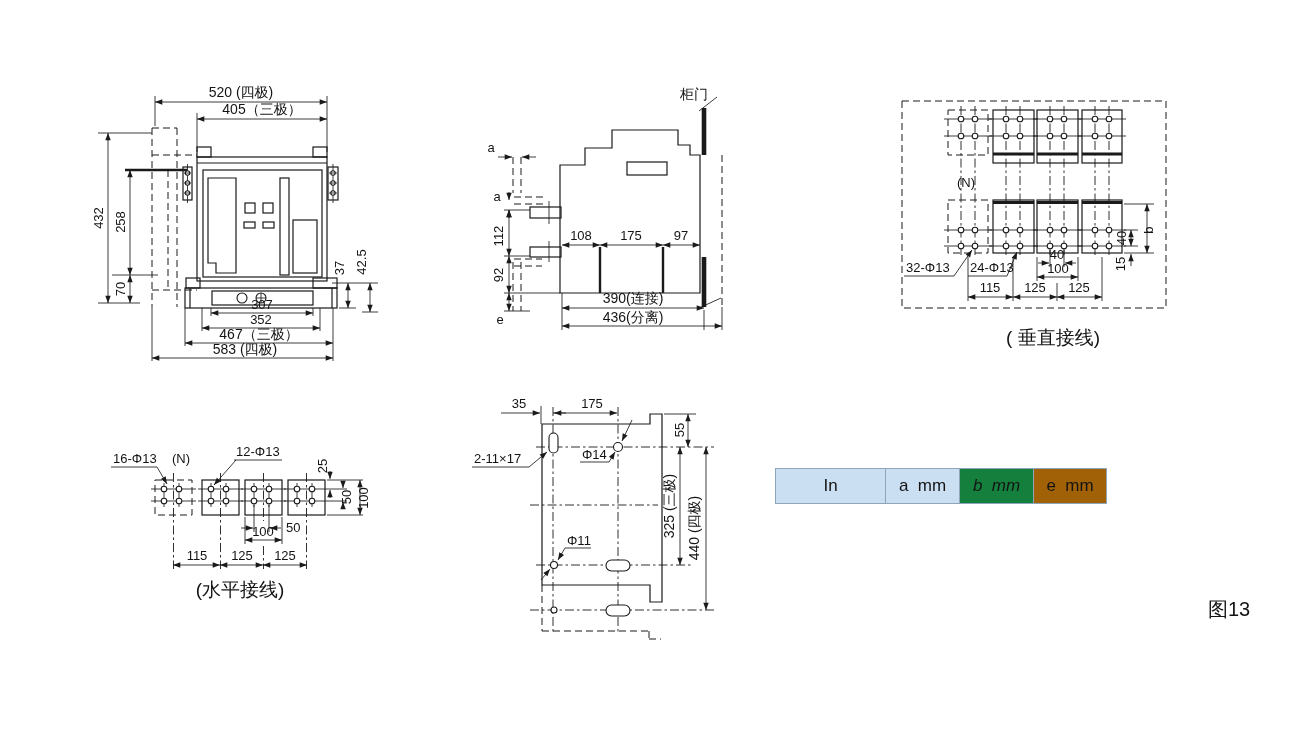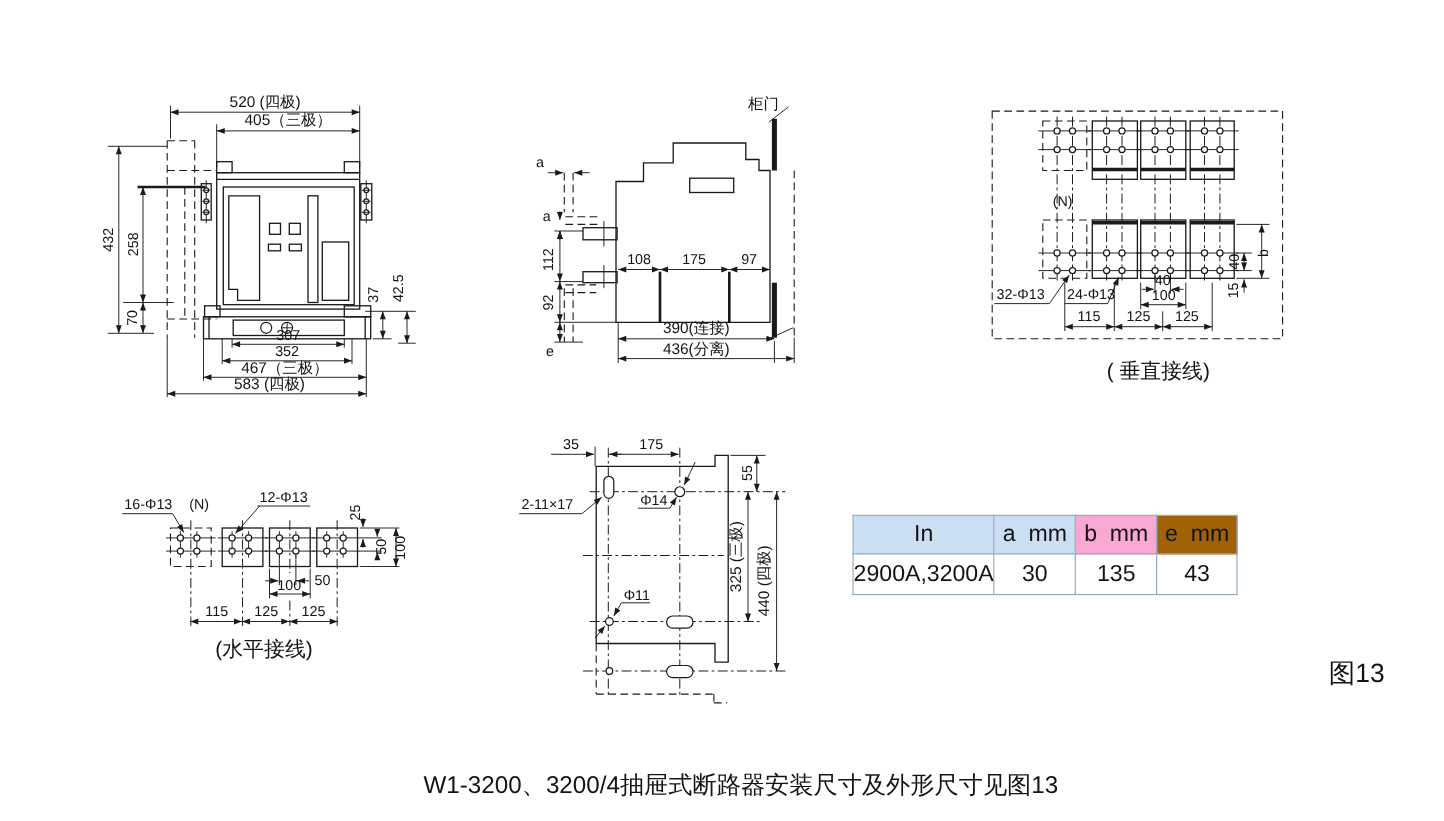--- a/index.html
+++ b/index.html
@@ -11,25 +11,25 @@
   .cap{font-size:19px;}
   .s{fill:none;stroke:#1a1a1a;stroke-width:1.2;}
   .w2{stroke-width:2.4;}
   .w3{stroke-width:3.2;}
   .w5{stroke-width:4.6;}
   .d{fill:none;stroke:#1a1a1a;stroke-width:1;stroke-dasharray:7 4;}
   .dc{fill:none;stroke:#1a1a1a;stroke-width:.9;stroke-dasharray:9 3 2.5 3;}
   .m{fill:none;stroke:#1a1a1a;stroke-width:.85;}
   .hole{fill:#fff;stroke:#1a1a1a;stroke-width:1.1;}
   .tbl{position:absolute;left:775px;top:468px;border-collapse:collapse;table-layout:fixed;}
-  .tbl th,.tbl td{border:1px solid #8ea6bb;text-align:center;font-size:21px;font-weight:normal;
+  .tbl th,.tbl td{border:1px solid #8ea6bb;text-align:center;font-size:17px;font-weight:normal;
                   white-space:pre;padding:0;color:#141414;}
   .tbl th{height:34px;}
   .tbl td{height:36px;}
-  .fig-label{position:absolute;left:1208px;top:596px;font-size:24px;}
+  .fig-label{position:absolute;left:1208px;top:596px;font-size:20px;}
   .page-caption{position:absolute;left:385px;top:699px;font-size:22px;white-space:nowrap;}
 </style>
 </head>
 <body>
 
 <div id="canvas">
 
 <svg width="1313" height="746" viewBox="0 0 1313 746">
   <defs>
     <marker id="arw" viewBox="0 0 10 8" markerWidth="9" markerHeight="8" refX="8.6" refY="4" orient="auto-start-reverse" markerUnits="userSpaceOnUse">
@@ -459,29 +459,22 @@
     <colgroup>
         <col style="width:110px">
         <col style="width:74px">
         <col style="width:74px">
         <col style="width:73px">
       </colgroup>
     <thead>
       <tr>
         <th style="background: rgb(203, 223, 242);">In</th>
         <th style="background: rgb(203, 223, 242); text-align: center;">a  mm</th>
-        <th style="background: #f9a8d4;">b  mm</th>
+        <th style="background: #15803d; font-style: italic;">b  mm</th>
         <th style="background: #a16207;">e  mm</th>
       </tr>
     </thead>
     <tbody>
-      <tr>
-        <td>2900A,3200A</td>
-        <td>30</td>
-        <td>135</td>
-        <td>43</td>
-      </tr>
     </tbody>
   </table>
 
   <div class="fig-label">图13</div>
-  <div class="page-caption">W1-3200、3200/4抽屉式断路器安装尺寸及外形尺寸见图13</div>
 </div>
 
 </body></html>

